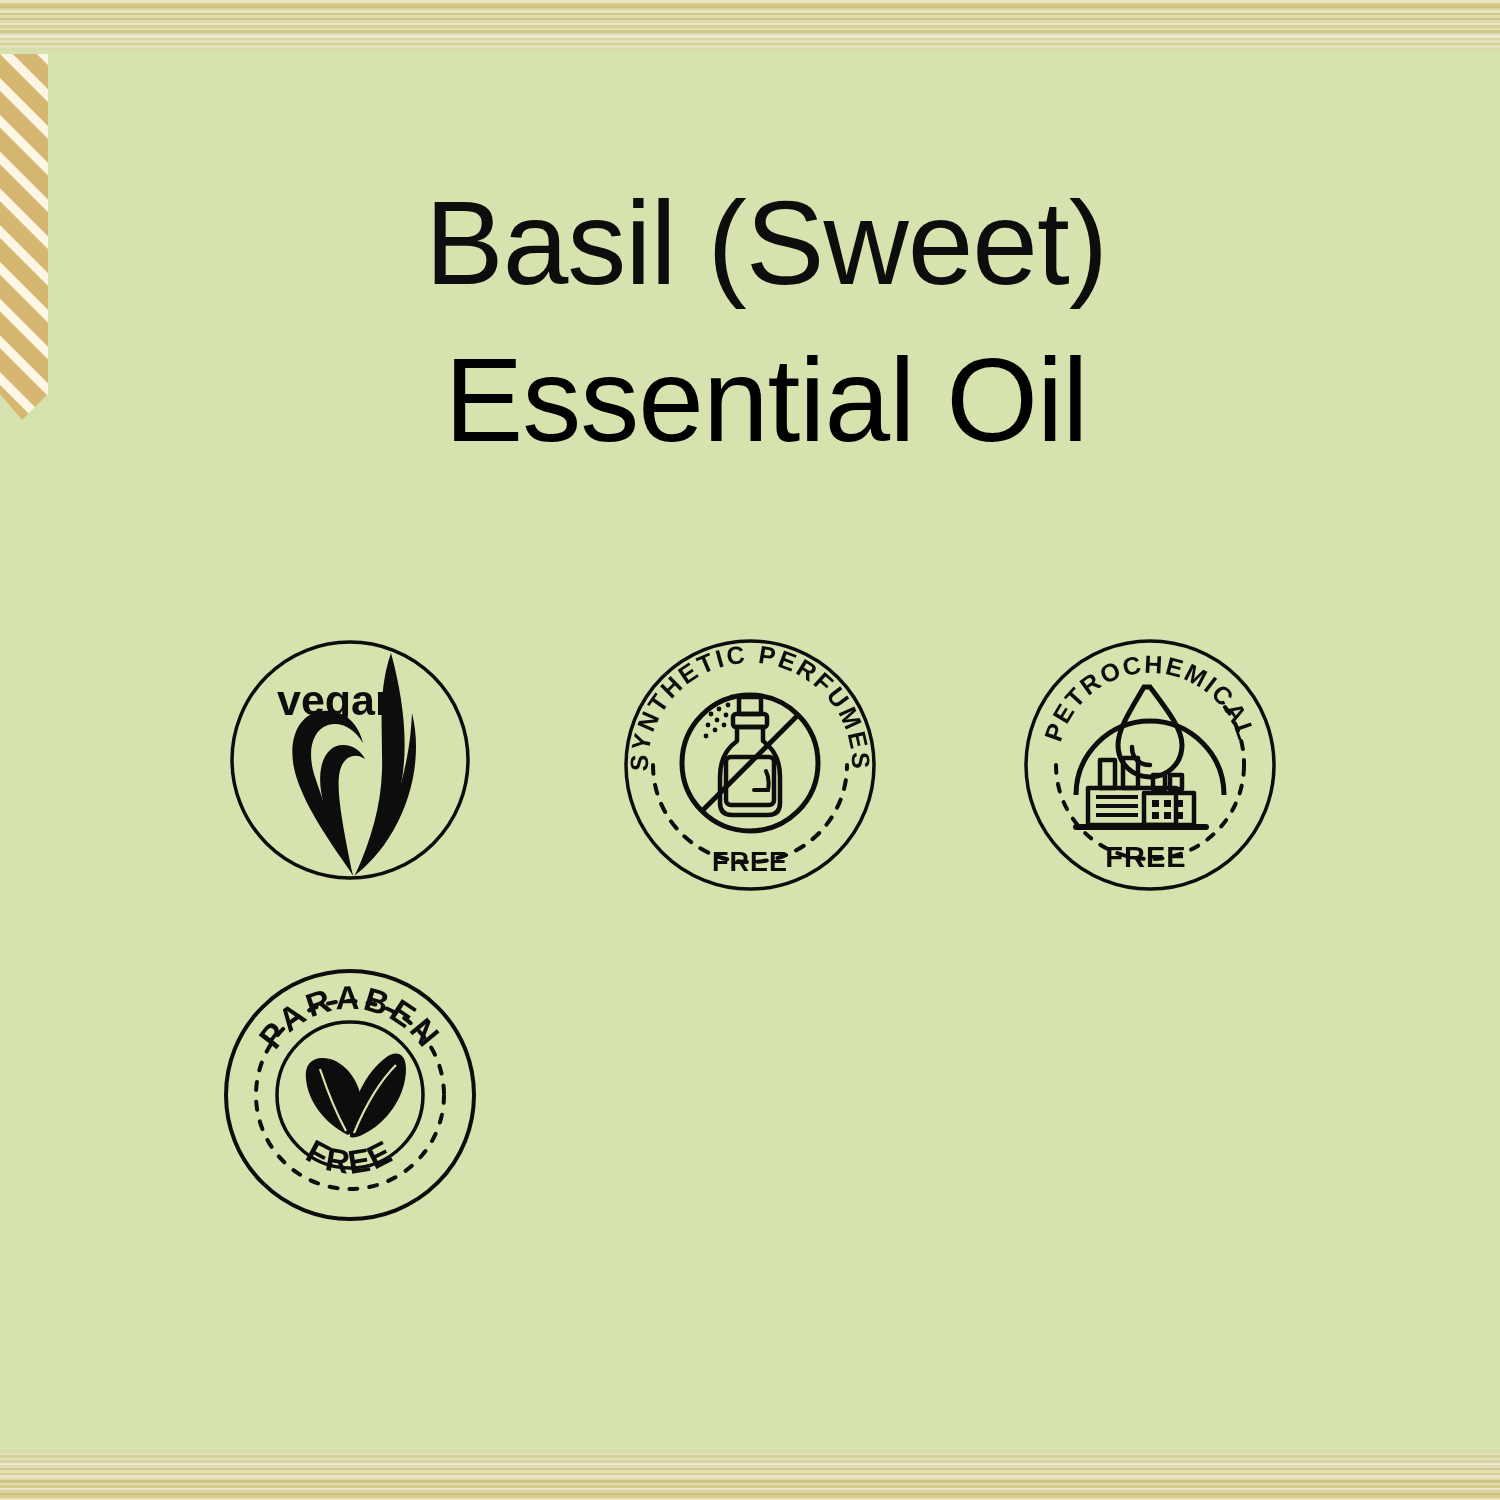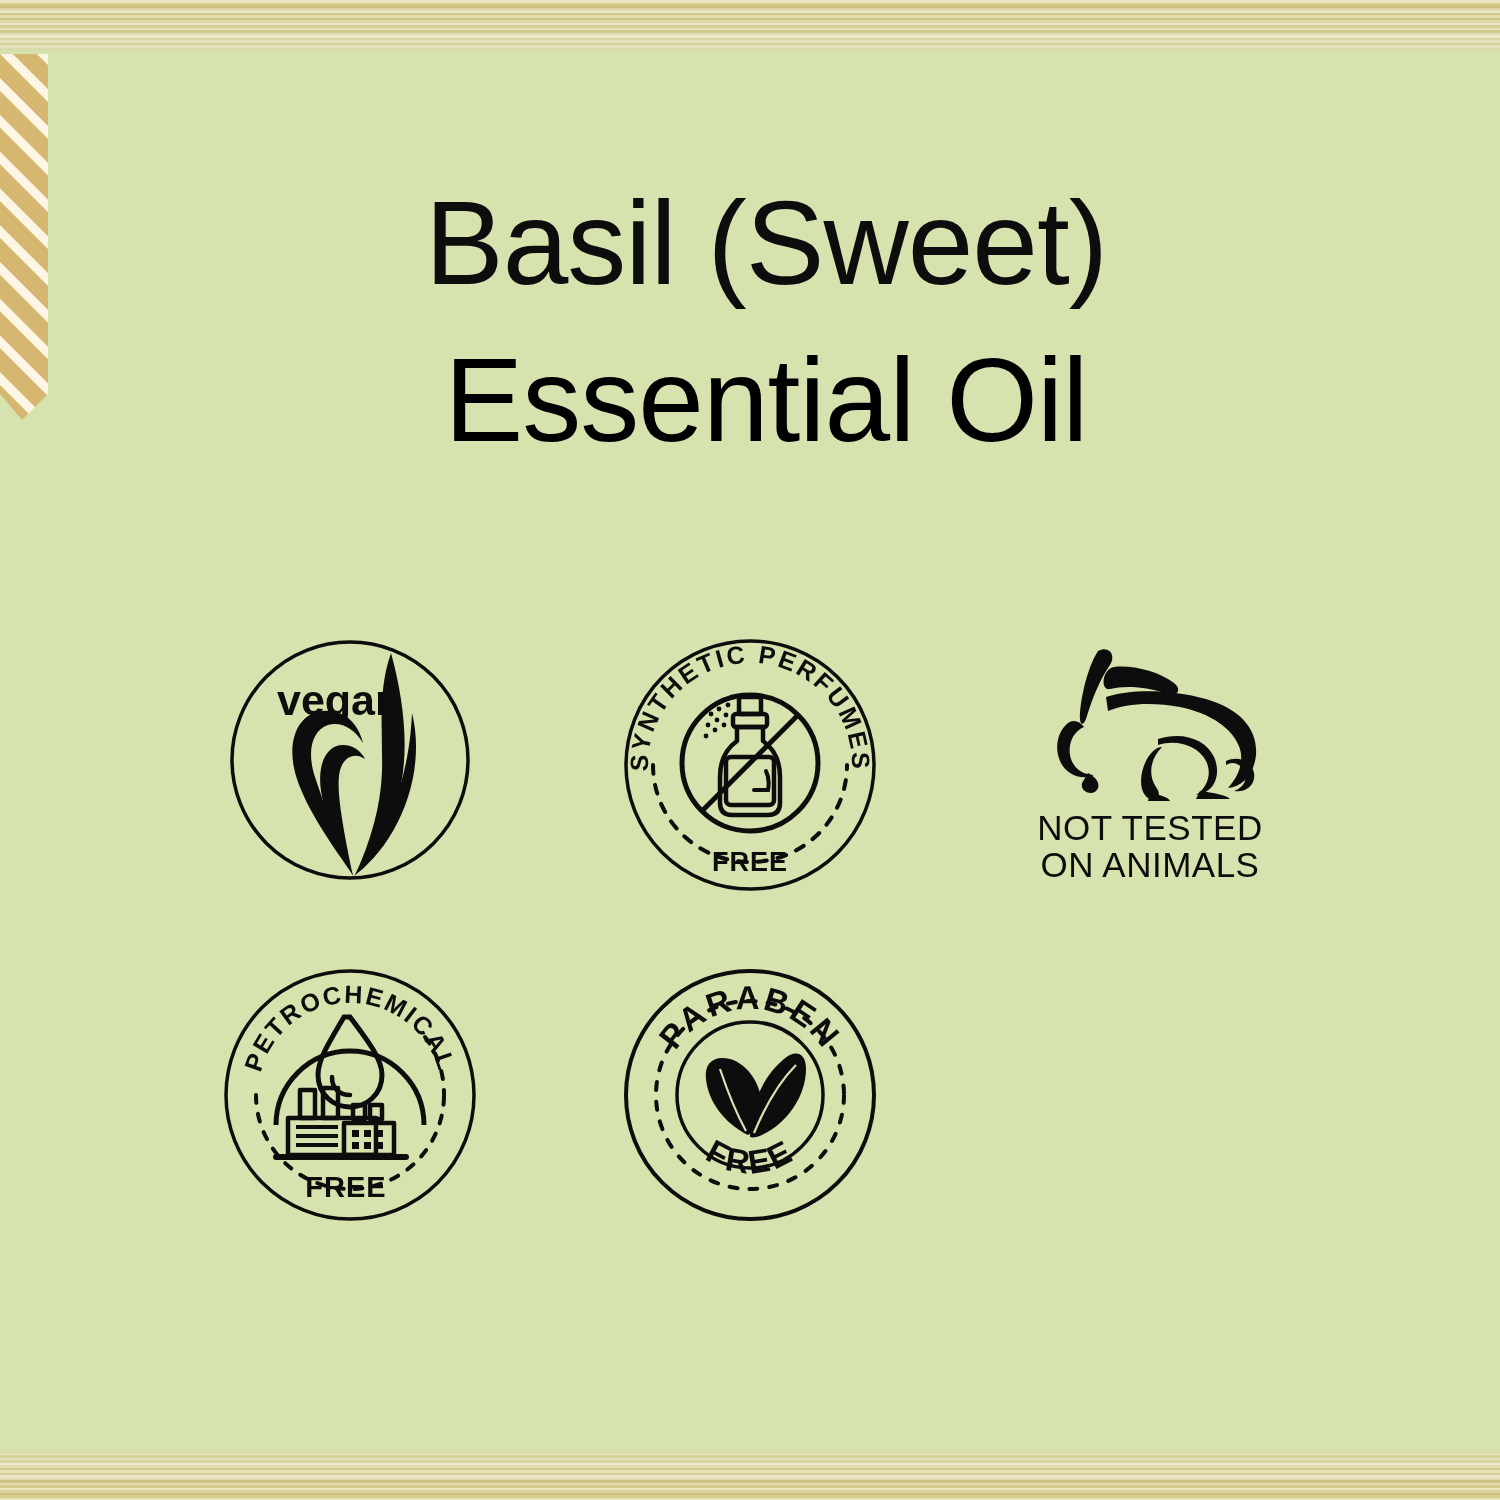--- a/index.html
+++ b/index.html
@@ -202,58 +202,20 @@
             <circle cx="88" cy="90" r="2.4"></circle>
           <circle cx="104" cy="90" r="2.4"></circle>
             <circle cx="95" cy="95" r="2.4"></circle>
           <circle cx="112" cy="62" r="2.4"></circle>
             <circle cx="86" cy="101" r="2.4"></circle>
         </g>
         <text x="130" y="236" text-anchor="middle" font-family="'Liberation Sans', sans-serif" font-size="27" font-weight="700" fill="#0d0d0d" letter-spacing="1">FREE</text>
       </svg>
     </div>
 
-    <div class="badge">
-      <span class="sr">NOT TESTED ON ANIMALS</span>
-      <svg width="280" height="250" viewBox="0 0 280 250" xmlns="http://www.w3.org/2000/svg">
-        <g fill="#0d0d0d">
-
-          <path d="M88 16 C 80 28, 72 54, 70 78 C 69 90, 73 92, 76 84
-                   C 82 64, 90 44, 100 30 C 106 21, 100 10, 88 16 Z"></path>
-
-          <path d="M104 32 C 122 30, 148 36, 164 48 C 172 54, 168 62, 158 59
-                   C 138 52, 116 50, 100 54 C 90 56, 92 34, 104 32 Z"></path>
-
-          <path d="M96 62 C 120 54, 160 54, 196 64 C 230 74, 248 94, 246 120
-                   C 244 140, 232 152, 218 153 C 228 142, 234 128, 230 114
-                   C 224 94, 200 78, 170 72 C 144 67, 116 68, 98 76 Z"></path>
-
-          <path d="M58 88 C 48 96, 44 112, 50 126 C 56 140, 72 146, 84 140
-                   C 72 140, 62 132, 60 120 C 58 108, 64 96, 74 92
-                   C 70 86, 63 84, 58 88 Z"></path>
-
-          <path d="M78 138 C 86 142, 92 150, 86 156 C 80 161, 70 156, 72 148 Z"></path>
-
-          <path d="M148 104 C 172 96, 196 104, 204 122 C 212 140, 204 158, 186 160
-                   C 198 152, 202 138, 196 126 C 188 110, 166 104, 148 110 Z"></path>
-
-          <path d="M152 112 C 140 124, 138 140, 146 152 C 152 160, 148 166, 140 164
-                   C 130 160, 128 142, 136 126 C 140 118, 146 112, 152 112 Z"></path>
-
-          <path d="M140 158 C 150 160, 158 162, 160 166 L 138 166 Z"></path>
-
-          <path d="M216 126 C 228 120, 242 126, 244 138 C 246 150, 236 158, 224 156
-                   C 234 152, 238 144, 234 136 C 230 128, 222 126, 216 130 Z"></path>
-
-          <path d="M190 156 C 204 158, 216 160, 220 164 L 186 164 Z"></path>
-        </g>
-        <text x="140" y="205" text-anchor="middle" font-family="'Liberation Sans', sans-serif" font-size="35" font-weight="400" fill="#0d0d0d" letter-spacing="0.5">NOT TESTED</text>
-        <text x="140" y="242" text-anchor="middle" font-family="'Liberation Sans', sans-serif" font-size="35" font-weight="400" fill="#0d0d0d" letter-spacing="0.5">ON ANIMALS</text>
-      </svg>
-    </div>
 
     <div class="badge">
       <span class="sr">PETROCHEMICAL FREE</span>
       <svg width="260" height="260" viewBox="0 0 260 260" xmlns="http://www.w3.org/2000/svg">
         <defs>
           <path id="arcPC" d="M 38,130 A 92,92 0 0 1 222,130"></path>
         </defs>
         <circle cx="130" cy="130" r="124" fill="none" stroke="#0d0d0d" stroke-width="3.5"></circle>
         <path d="M 36,130 A 94,94 0 0 0 224,130" fill="none" stroke="#0d0d0d" stroke-width="4" stroke-dasharray="8 11" stroke-linecap="round"></path>
         <path d="M 205,72 A 94,94 0 0 1 224,130" fill="none" stroke="#0d0d0d" stroke-width="4" stroke-dasharray="8 11" stroke-linecap="round"></path>

